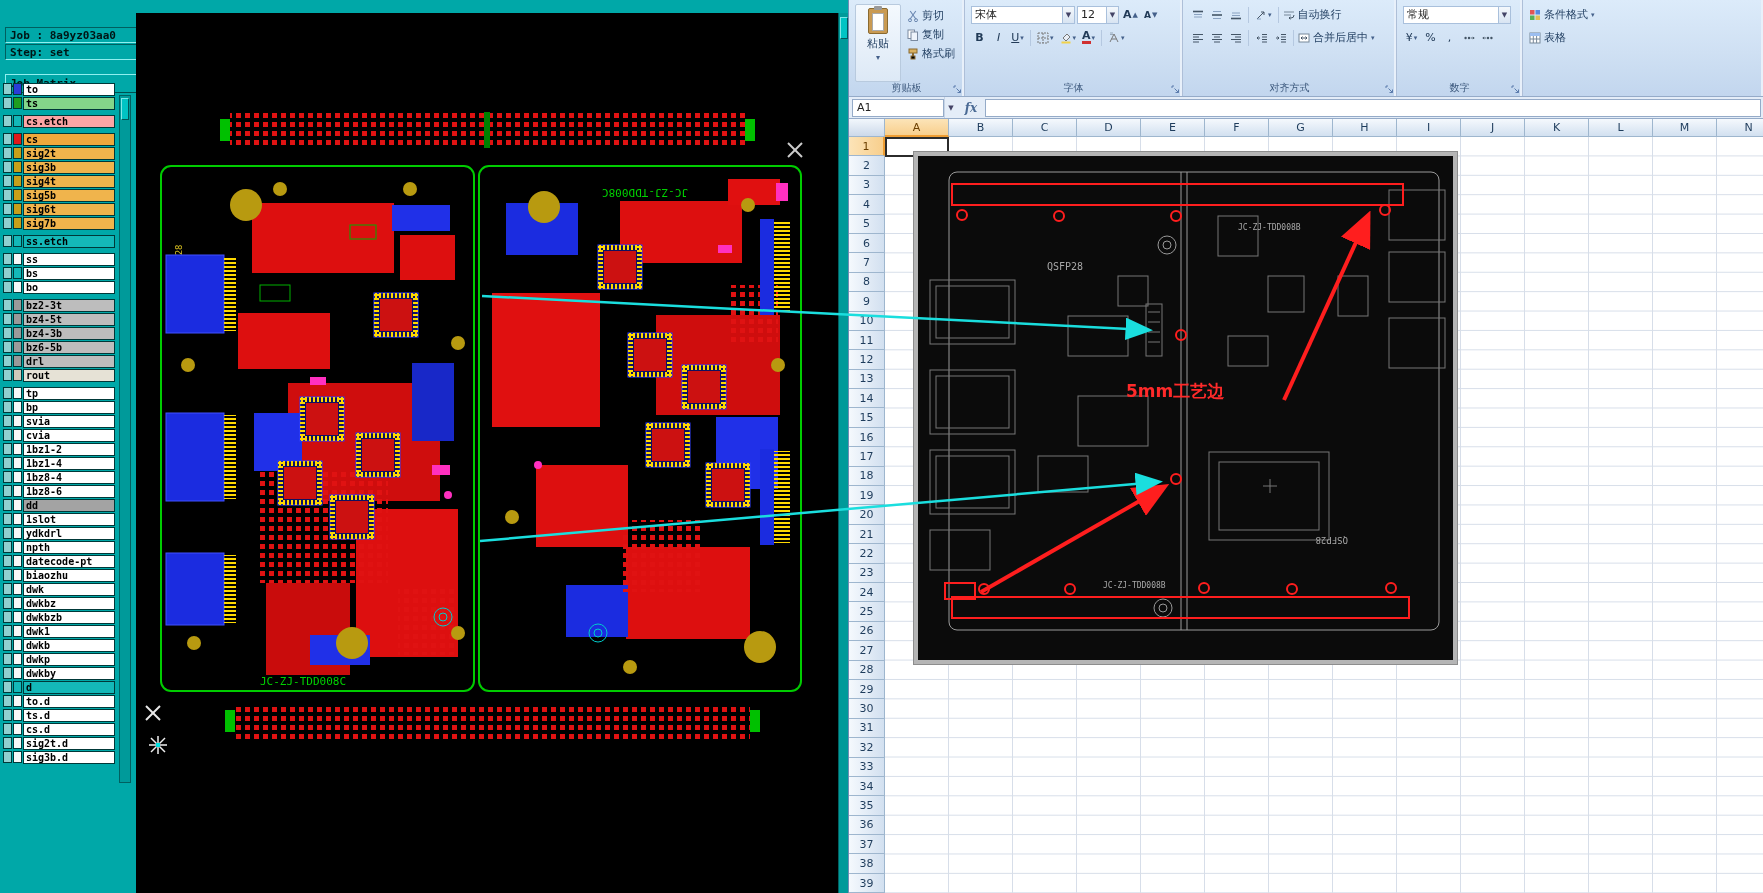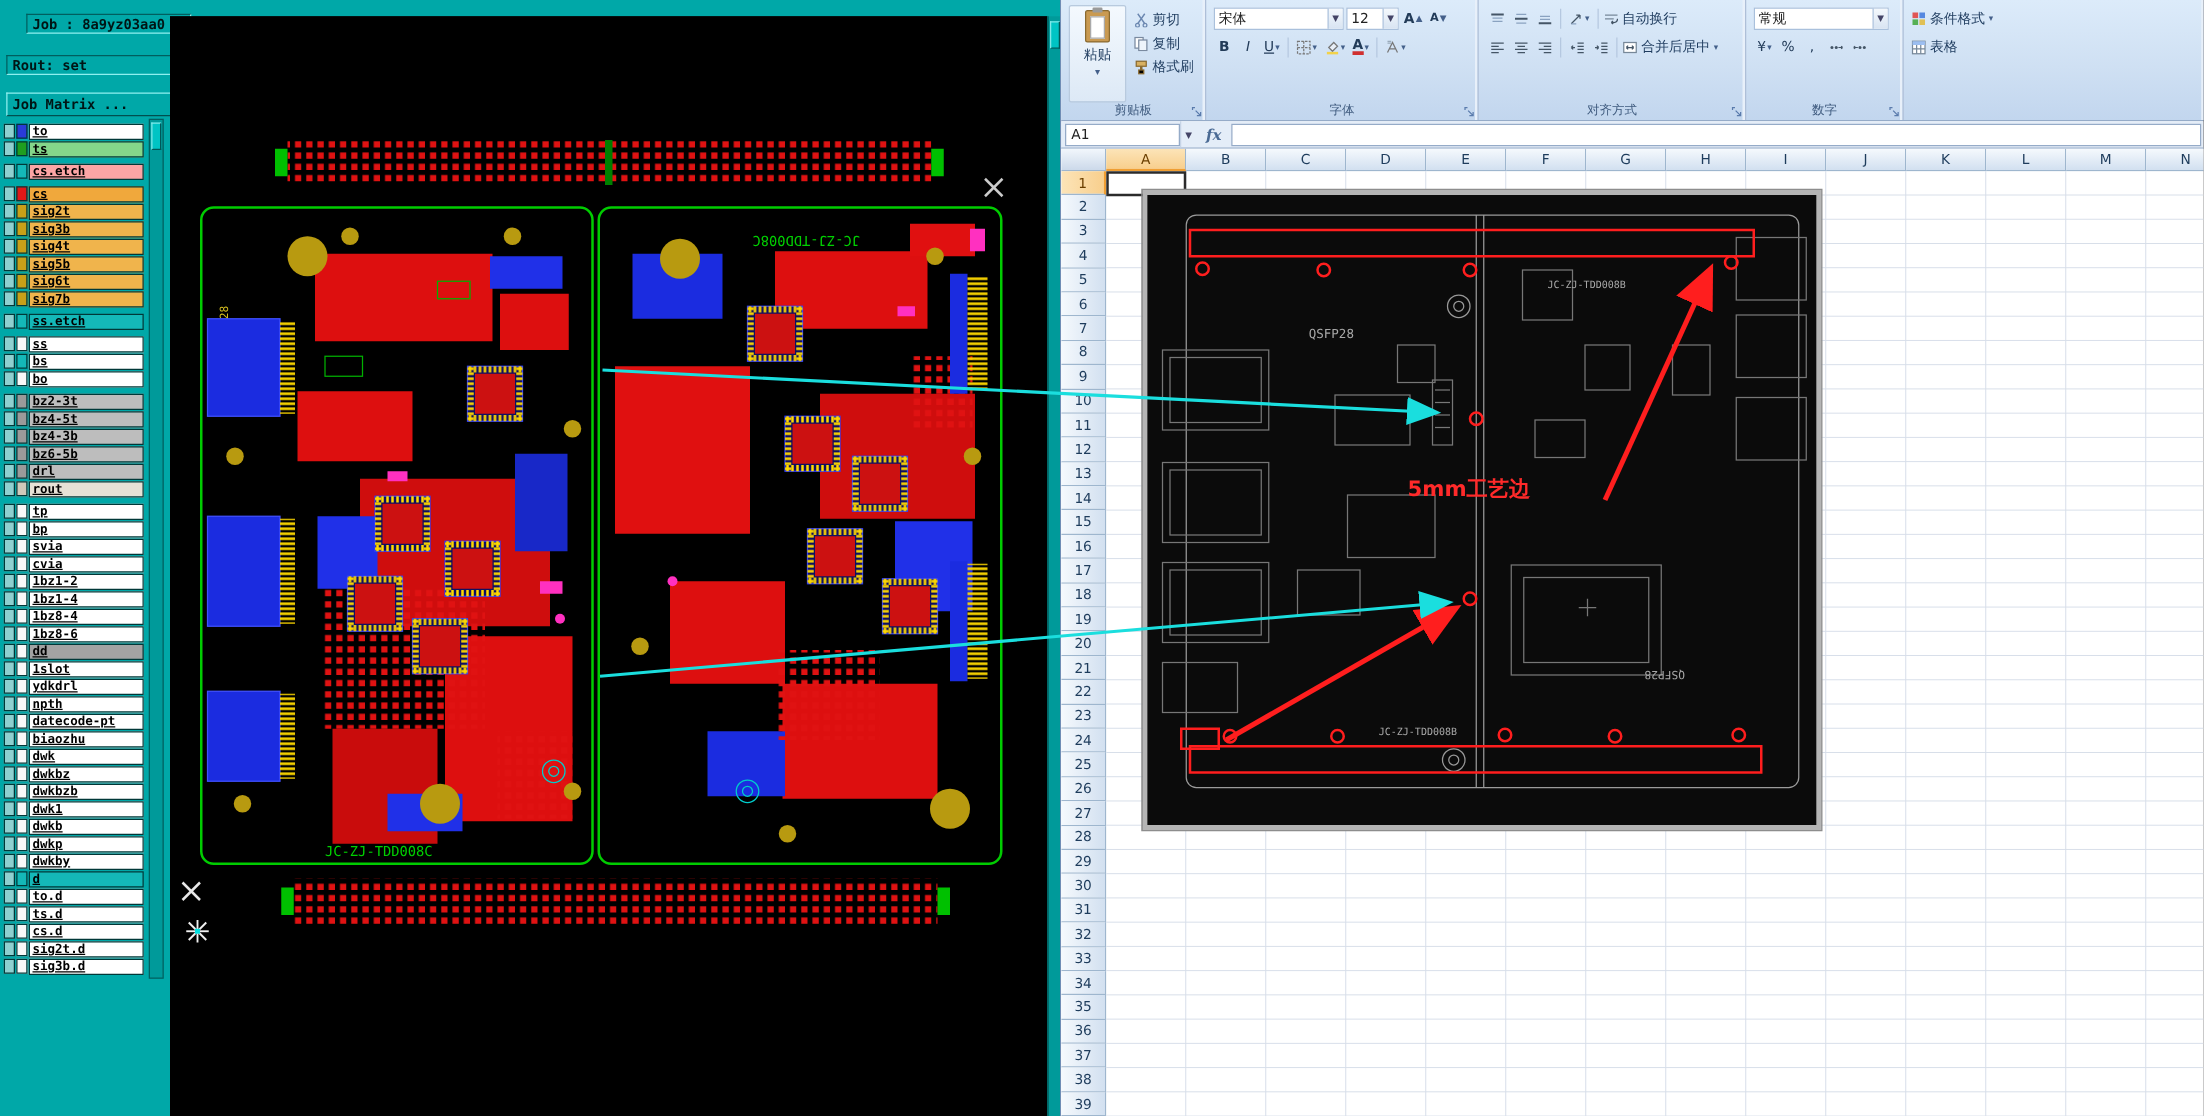--- a/index.html
+++ b/index.html
@@ -5,21 +5,21 @@
   html,body{margin:0;padding:0;background:#222;}
   *{box-sizing:border-box;}
   .screen{position:relative;width:1763px;height:893px;overflow:hidden;background:#000;font-family:"DejaVu Sans",sans-serif;}
 
   
   .cam{position:absolute;left:0;top:0;width:848px;height:893px;background:#00a8a8;}
   .cam-menubar{position:absolute;top:0;left:0;width:100%;height:12px;overflow:hidden;background:#00b4b4;display:flex;gap:16px;padding-left:12px;border-bottom:1px solid #007a7a;}
   .mitem{font:bold 11px "DejaVu Sans",sans-serif;color:#001a1a;line-height:15px;margin-top:-3px;white-space:nowrap;}
   .jobbox{position:absolute;left:5px;width:132px;background:#00a8a8;border-top:1px solid #005f5f;border-left:1px solid #005f5f;border-bottom:1px solid #8fefef;border-right:1px solid #8fefef;font:bold 11px "DejaVu Sans Mono",monospace;color:#001515;display:flex;align-items:center;padding-left:4px;white-space:nowrap;}
   .jobbox.raised{border-top:1px solid #8fefef;border-left:1px solid #8fefef;border-bottom:1px solid #004f4f;border-right:1px solid #004f4f;}
-  .layers{position:absolute;left:3px;top:99px;width:112px;text-decoration:underline;}
+  .layers{position:absolute;left:3px;top:83px;width:112px;}
   .lrow{display:flex;height:13px;margin-bottom:1px;}
   .lrow.gap-after{margin-bottom:5px;}
   .cb{width:9px;height:12px;border:1px solid #003838;background:#8fd0d0;margin-right:1px;}
   .sw{width:9px;height:12px;border:1px solid #003838;margin-right:1px;background:#fff;}
   .nm{flex:1;border:1px solid #003838;font:bold 10px "DejaVu Sans Mono",monospace;line-height:10px;padding:1px 0 0 2px;overflow:hidden;white-space:nowrap;background:#fff;color:#000;}
   .vscroll{position:absolute;left:119px;top:95px;width:12px;height:688px;background:#009a9a;border:1px solid #006060;}
   .vthumb{position:absolute;left:1px;top:2px;width:8px;height:22px;background:#00c4c4;border:1px solid #7fe8e8;border-right-color:#005858;border-bottom-color:#005858;}
   .canvas{position:absolute;left:136px;top:13px;width:702px;height:880px;background:#000;}
   .rscroll{position:absolute;right:0;top:13px;width:10px;bottom:0;background:#009a9a;border-left:1px solid #006060;}
 
@@ -72,25 +72,25 @@
   
   .overlay{position:absolute;left:0;top:0;z-index:90;pointer-events:none;}
 </style>
 </head>
 <body>
 
 <div class="screen">
 
   <div class="cam">
 
-    <div class="jobbox" style="top:11px;height:16px;margin-left:16px;">
+    <div class="jobbox" style="top:27px;height:16px;">
         <span>Job : 8a9yz03aa0</span>
       </div>
     <div class="jobbox" style="top:44px;height:16px;">
-        <span>Rout: set</span>
+        <span>Step: set</span>
       </div>
     <div class="jobbox raised" style="top:64px;height:19px;margin-top:10px;">
         <span>Job Matrix ...</span>
       </div>
 
     <div class="layers">
 
         <div class="lrow">
           <span class="cb"></span>
           <span class="sw" style="background: rgb(42, 59, 216);"></span>

